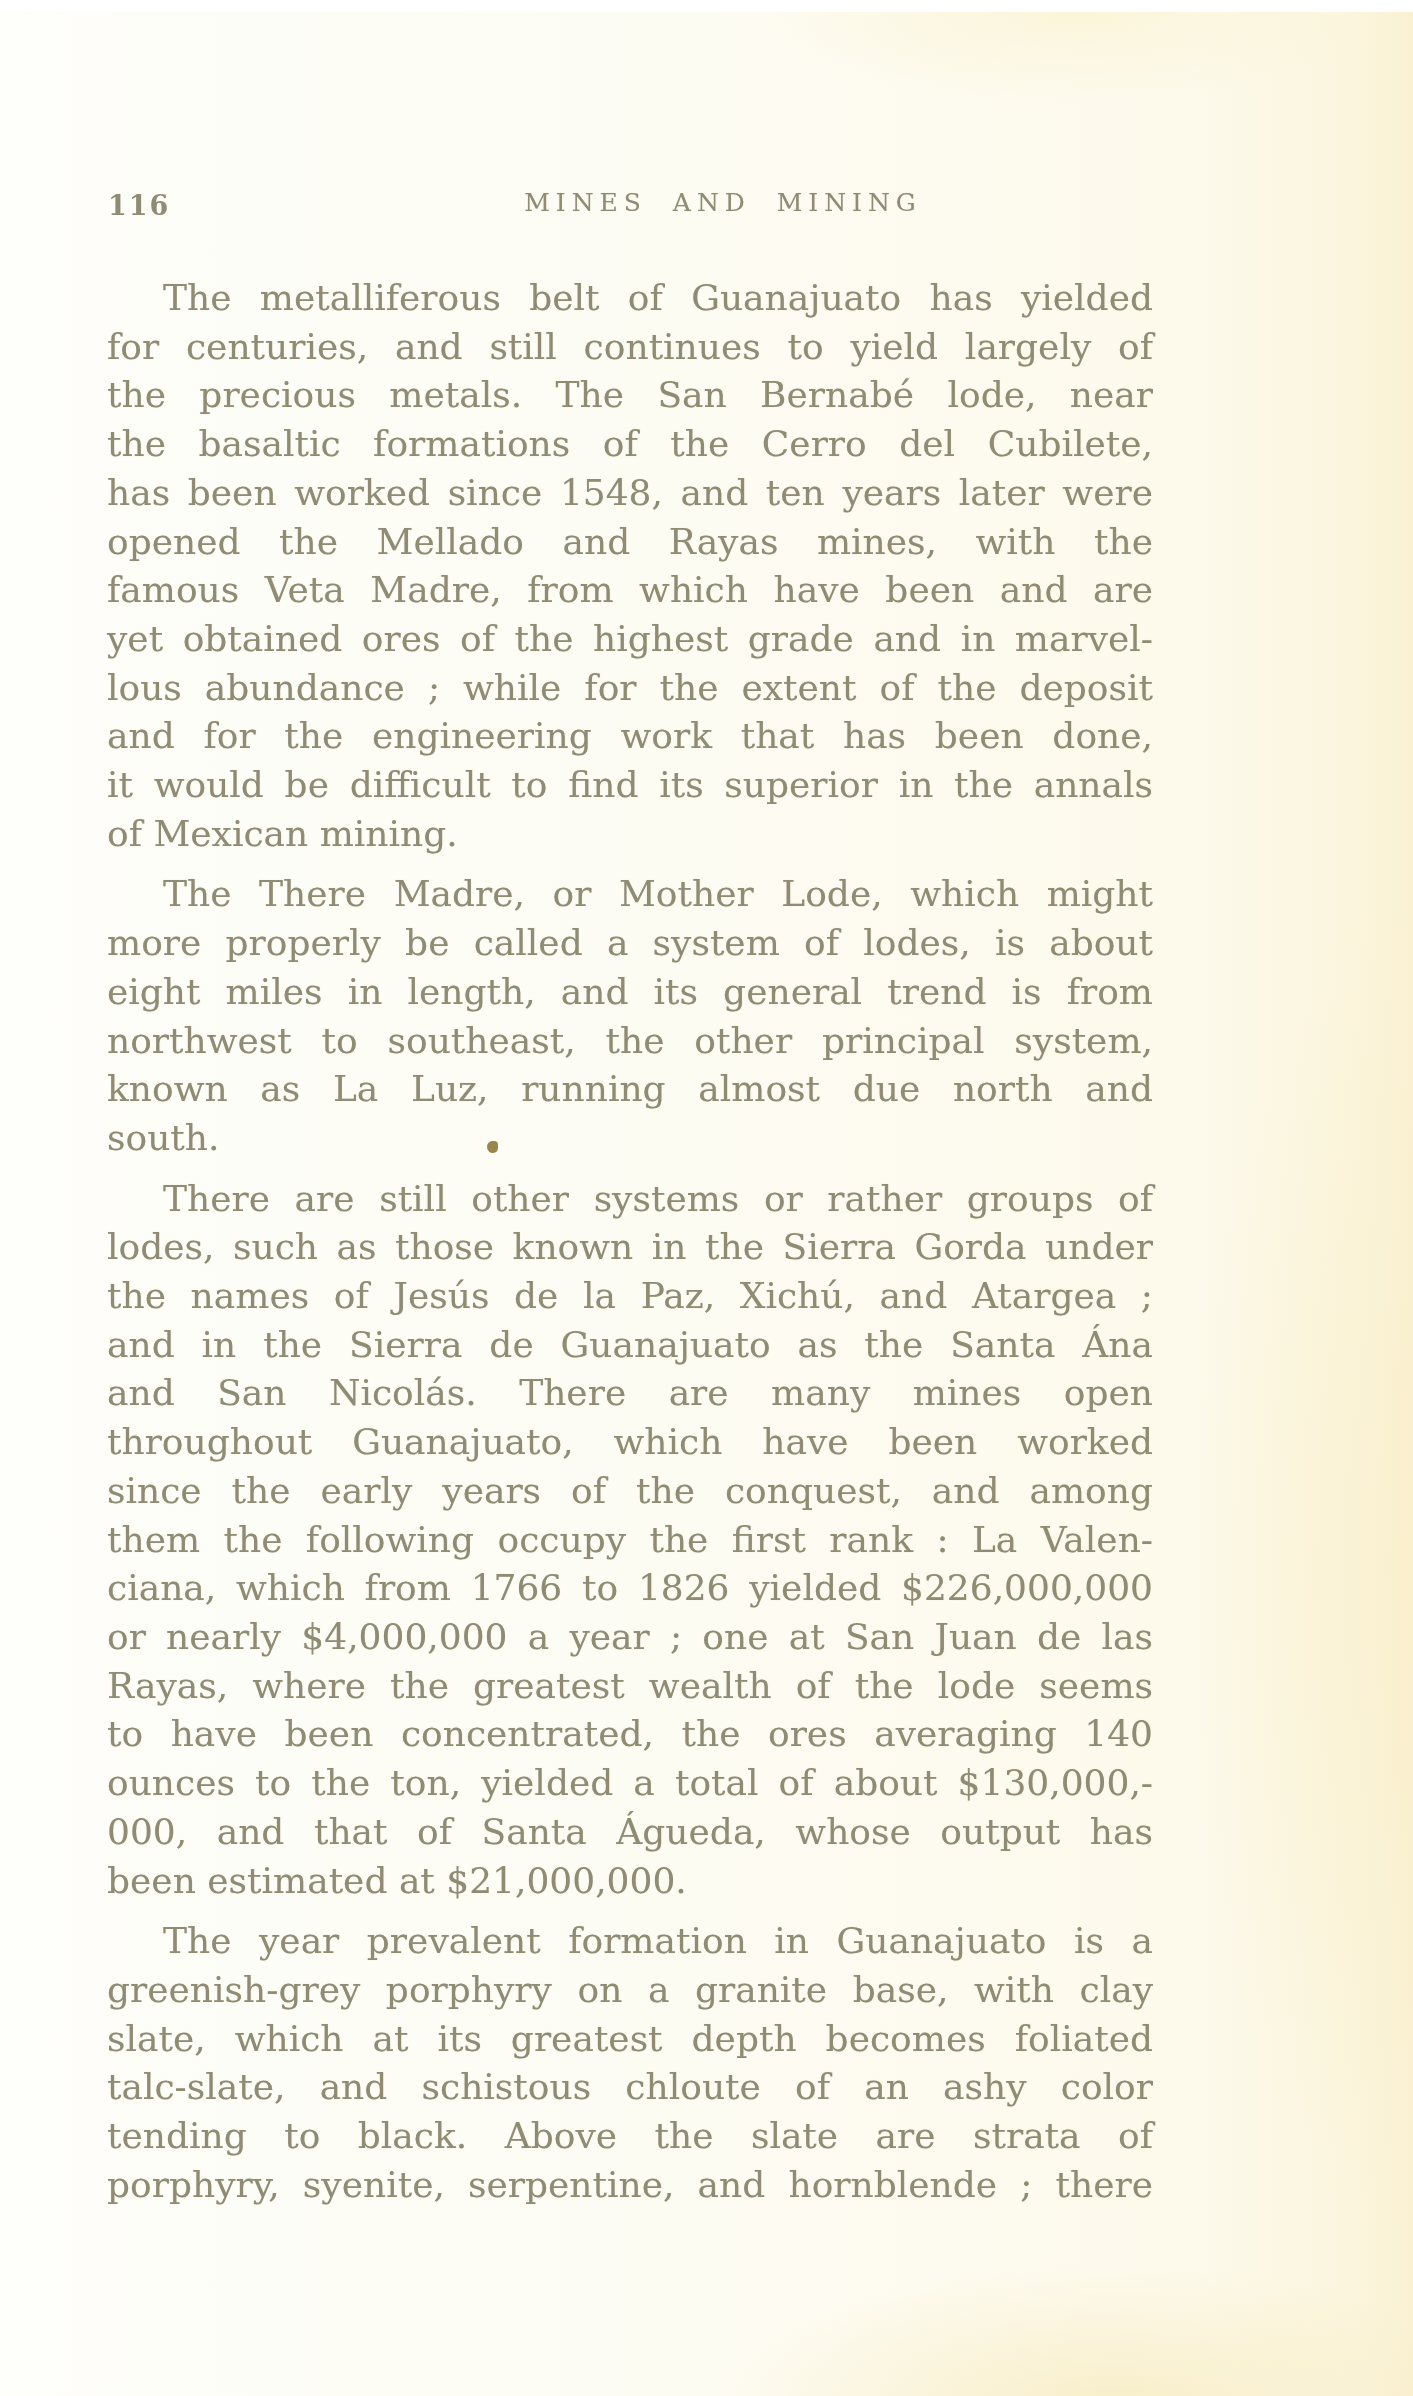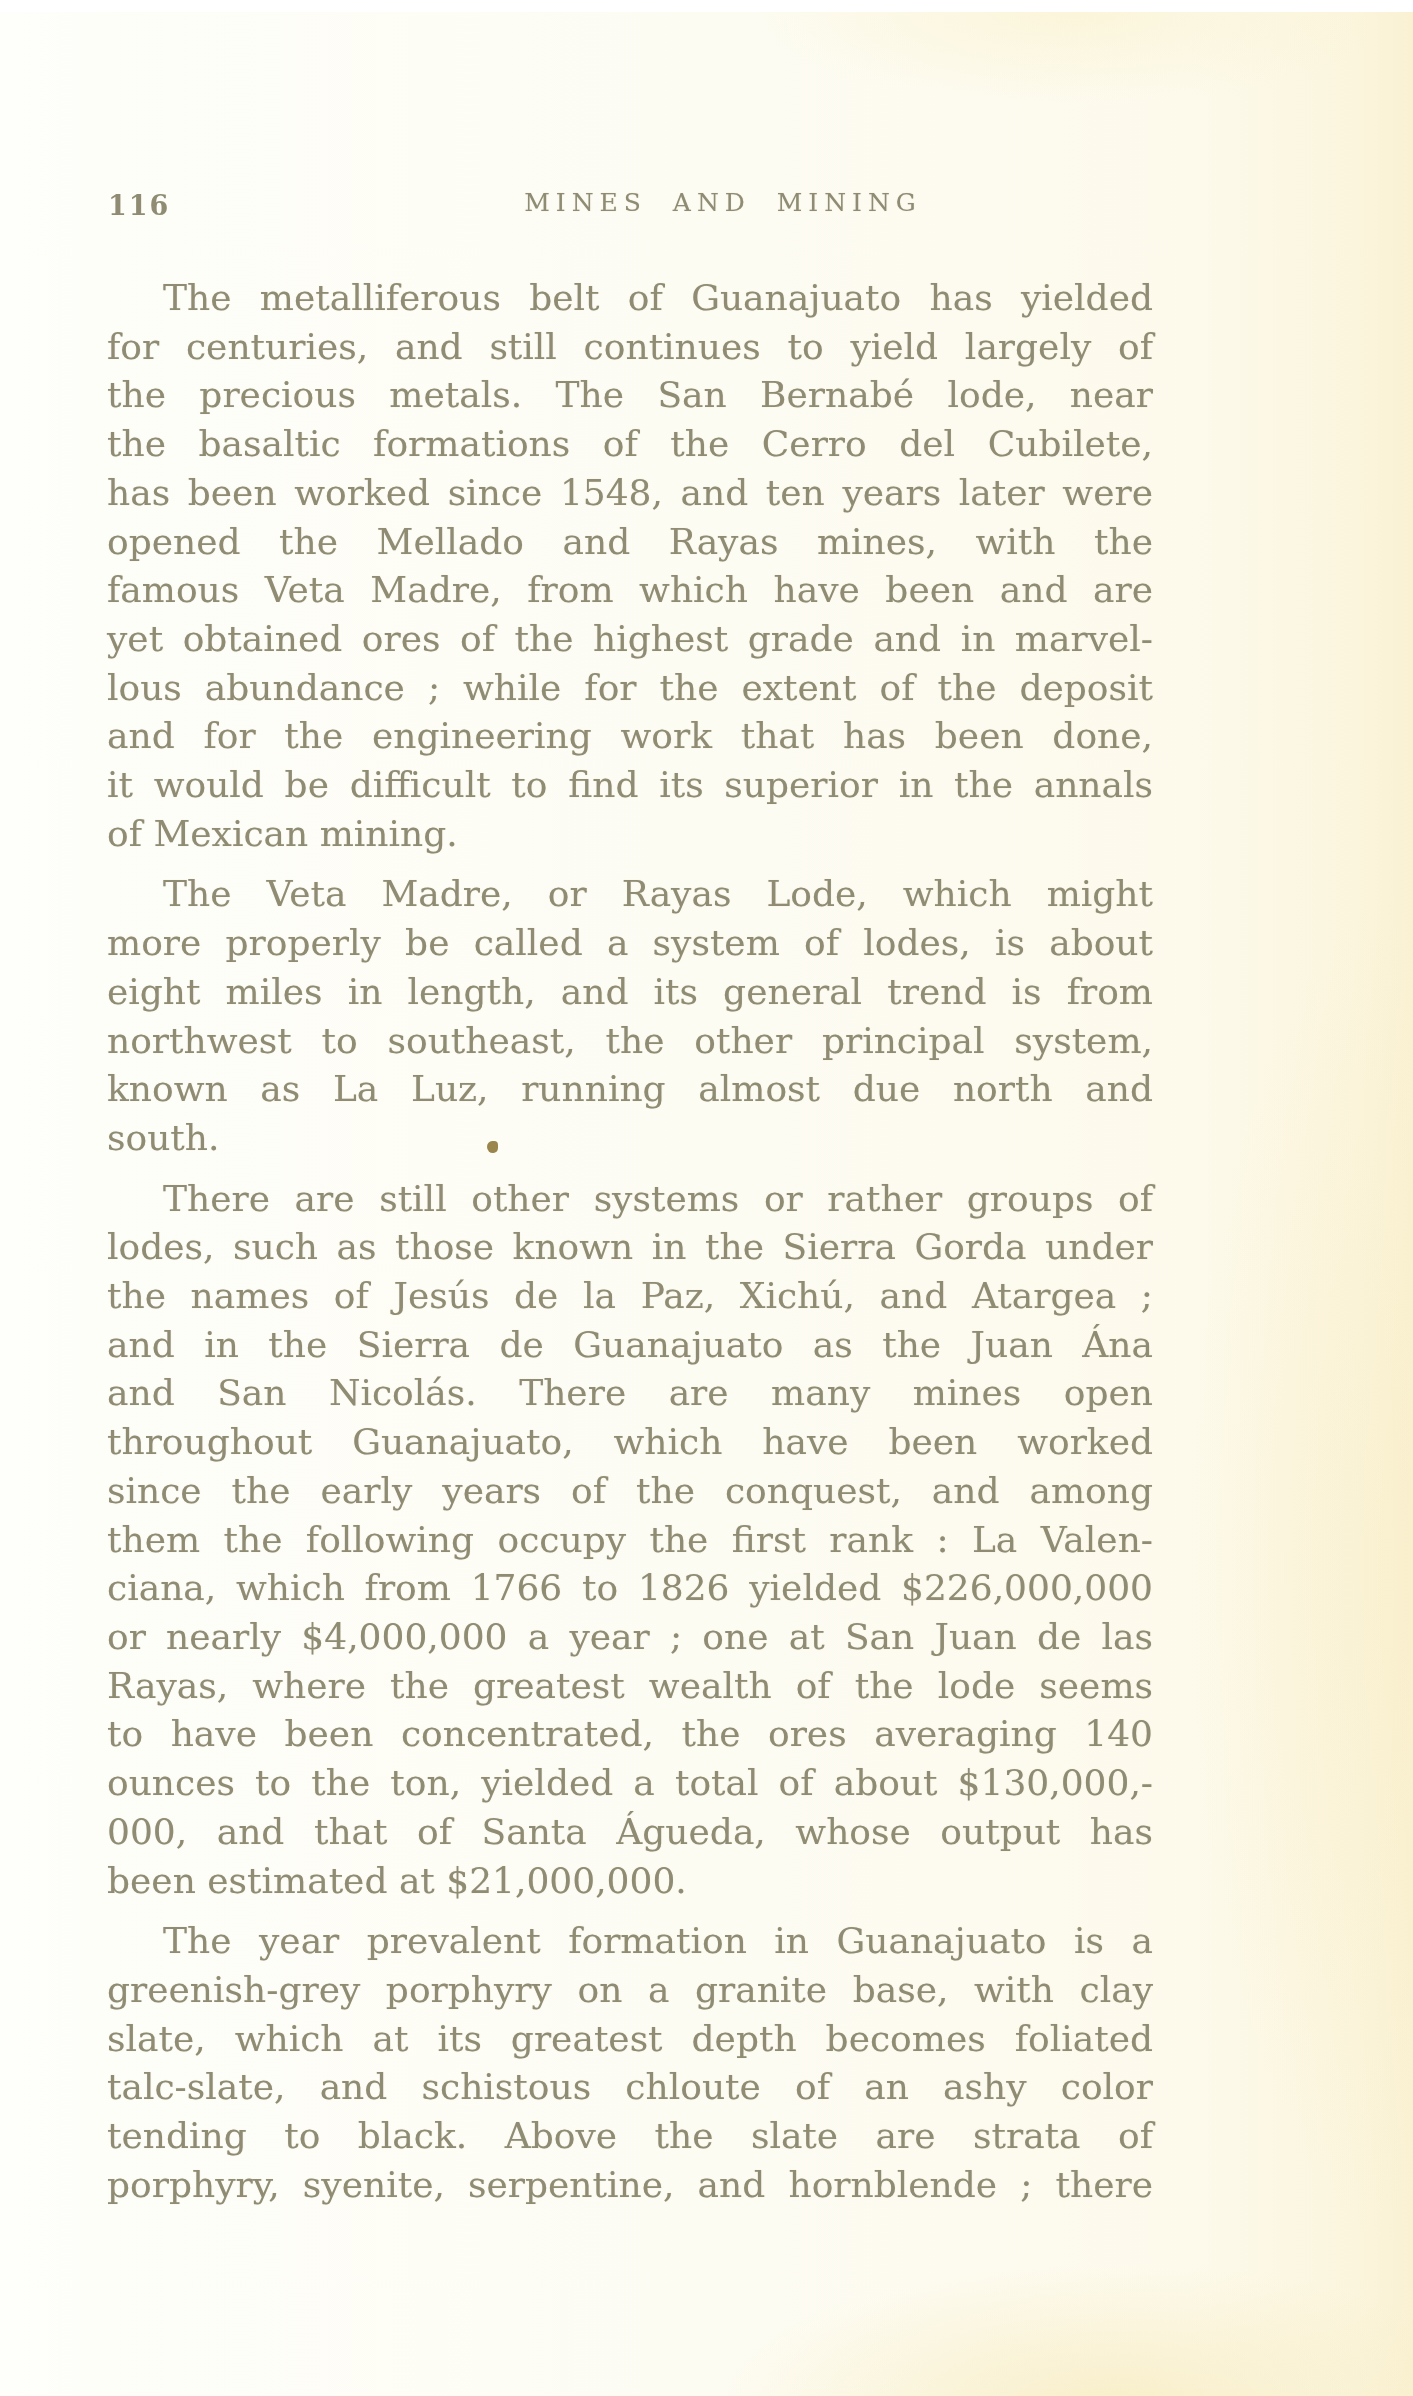--- a/index.html
+++ b/index.html
@@ -96,32 +96,32 @@
         <div class="line">has been worked since 1548, and ten years later were</div>
         <div class="line">opened the Mellado and Rayas mines, with the</div>
         <div class="line">famous Veta Madre, from which have been and are</div>
         <div class="line">yet obtained ores of the highest grade and in marvel-</div>
         <div class="line">lous abundance ; while for the extent of the deposit</div>
         <div class="line">and for the engineering work that has been done,</div>
         <div class="line">it would be difficult to find its superior in the annals</div>
         <div class="line short">of Mexican mining.</div>
       </div>
       <div class="para">
-        <div class="line indent">The Veta Madre, or Rayas Lode, which might</div>
+        <div class="line indent">The There Madre, or Mother Lode, which might</div>
         <div class="line">more properly be called a system of lodes, is about</div>
         <div class="line">eight miles in length, and its general trend is from</div>
         <div class="line">northwest to southeast, the other principal system,</div>
         <div class="line">known as La Luz, running almost due north and</div>
         <div class="line short">south.</div>
       </div>
       <div class="para">
         <div class="line indent">There are still other systems or rather groups of</div>
         <div class="line">lodes, such as those known in the Sierra Gorda under</div>
         <div class="line">the names of Jesús de la Paz, Xichú, and Atargea ;</div>
-        <div class="line">and in the Sierra de Guanajuato as the Juan Ána</div>
+        <div class="line">and in the Sierra de Guanajuato as the Santa Ána</div>
         <div class="line">and San Nicolás. There are many mines open</div>
         <div class="line">throughout Guanajuato, which have been worked</div>
         <div class="line">since the early years of the conquest, and among</div>
         <div class="line">them the following occupy the first rank : La Valen-</div>
         <div class="line">ciana, which from 1766 to 1826 yielded $226,000,000</div>
         <div class="line">or nearly $4,000,000 a year ; one at San Juan de las</div>
         <div class="line">Rayas, where the greatest wealth of the lode seems</div>
         <div class="line">to have been concentrated, the ores averaging 140</div>
         <div class="line">ounces to the ton, yielded a total of about $130,000,-</div>
         <div class="line">000, and that of Santa Águeda, whose output has</div>

